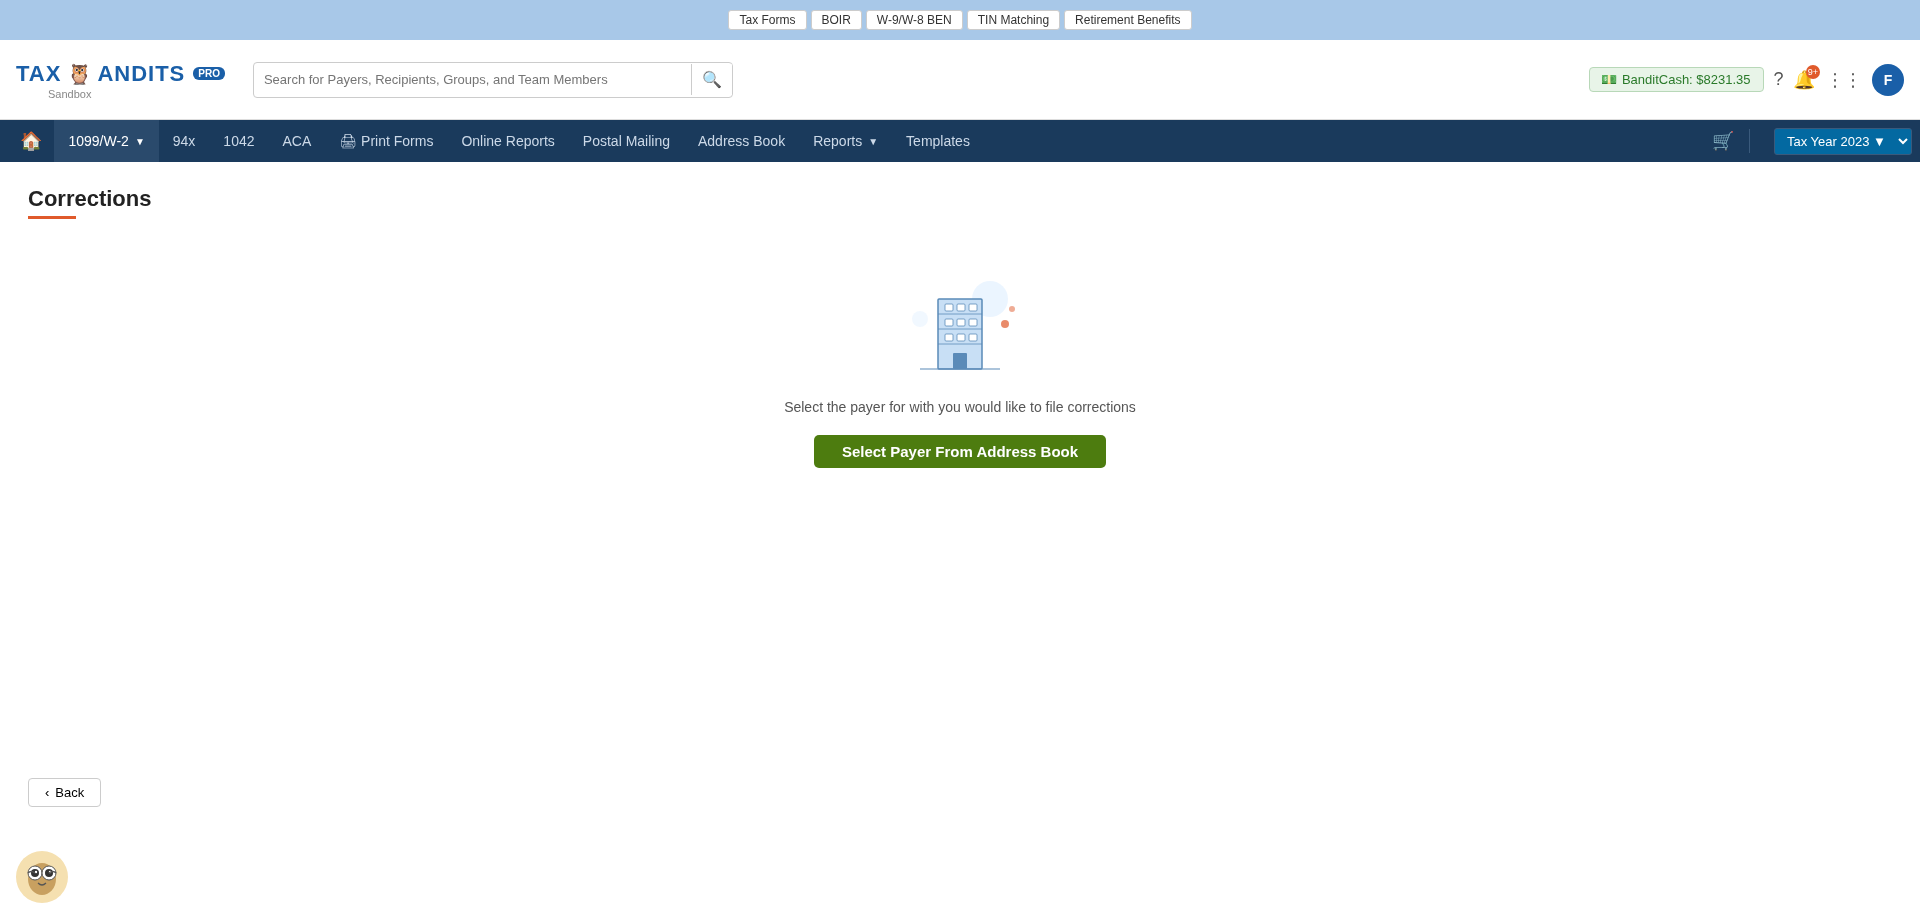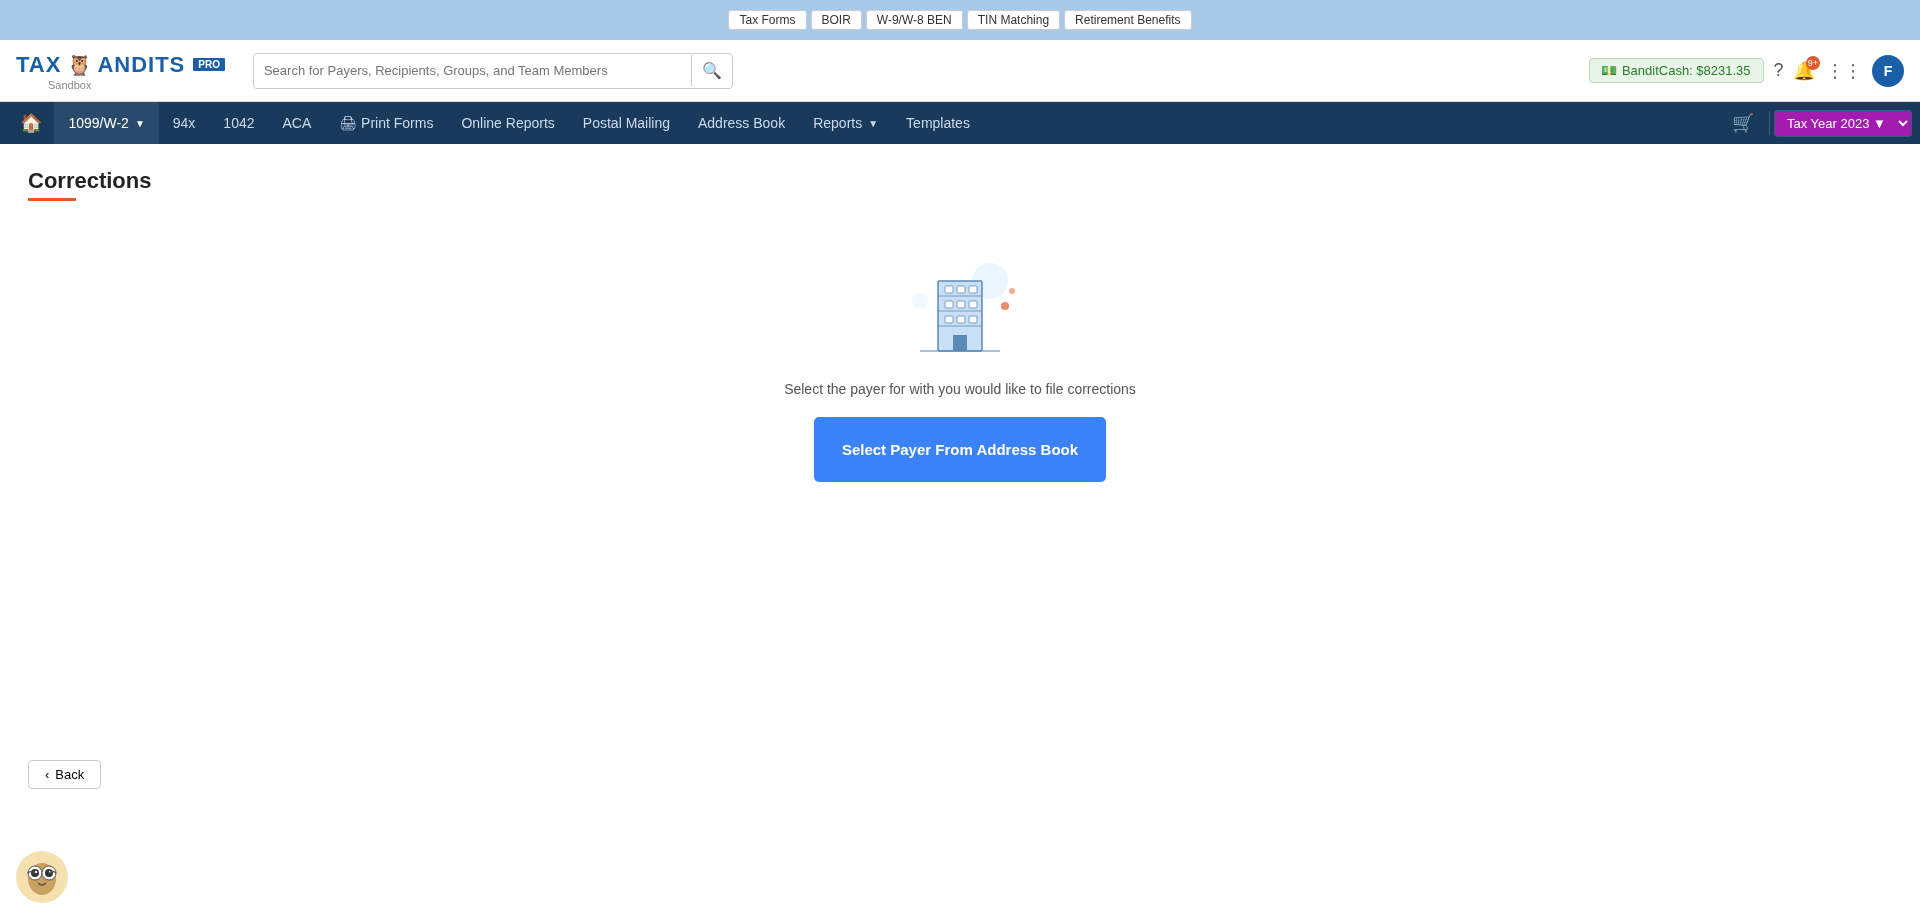--- a/index.html
+++ b/index.html
@@ -26,21 +26,21 @@
     }
 
     
     .header {
       background: #fff;
       display: flex;
       align-items: center;
       padding: 6px 16px;
       border-bottom: 1px solid #ddd;
       gap: 12px;
-      height: 62px;
+      height: 80px;
     }
     .logo-area {
       display: flex;
       flex-direction: column;
       align-items: flex-start;
       margin-right: 16px;
     }
     .logo-main {
       display: flex;
       align-items: center;
@@ -61,21 +61,21 @@
       align-items: center;
       justify-content: center;
       font-size: 20px;
     }
     .pro-badge {
       background: #1a5fa8;
       color: #fff;
       font-size: 10px;
       font-weight: bold;
       padding: 1px 5px;
-      border-radius: 1px;
+      border-radius: 6px;
       margin-left: 4px;
     }
     .sandbox-label {
       font-size: 11px;
       color: #888;
       margin-left: 32px;
     }
 
     .search-bar {
       flex: 1;
@@ -210,27 +210,28 @@
       display: flex;
       align-items: center;
     }
     .cart-icon {
       color: #ccd9e8;
       font-size: 18px;
       padding: 0 10px;
       cursor: pointer;
     }
     .tax-year-select {
-      background: #a21caf;
+      background: #0369a1;
       color: #fff;
       border: 1px solid #3a5a7c;
       border-radius: 3px;
       padding: 4px 8px;
       font-size: 13px;
       cursor: pointer;
+      margin-left: 20px;
     }
 
     
     .main-content {
       padding: 24px 28px;
       min-height: 600px;
     }
     .page-title {
       font-size: 22px;
       font-weight: bold;
@@ -261,25 +262,25 @@
     .building-illustration {
       width: 120px;
       height: 100px;
       position: relative;
     }
     .select-payer-text {
       font-size: 14px;
       color: #555;
     }
     .select-payer-btn {
-      background: #3b82f6;
+      background: #4d7c0f;
       color: #fff;
       border: none;
       border-radius: 5px;
-      padding: 24px 28px;
+      padding: 8px 28px;
       font-size: 15px;
       font-weight: bold;
       cursor: pointer;
     }
 
     
     .bottom-bar {
       padding: 16px 28px;
     }
     .back-btn {

